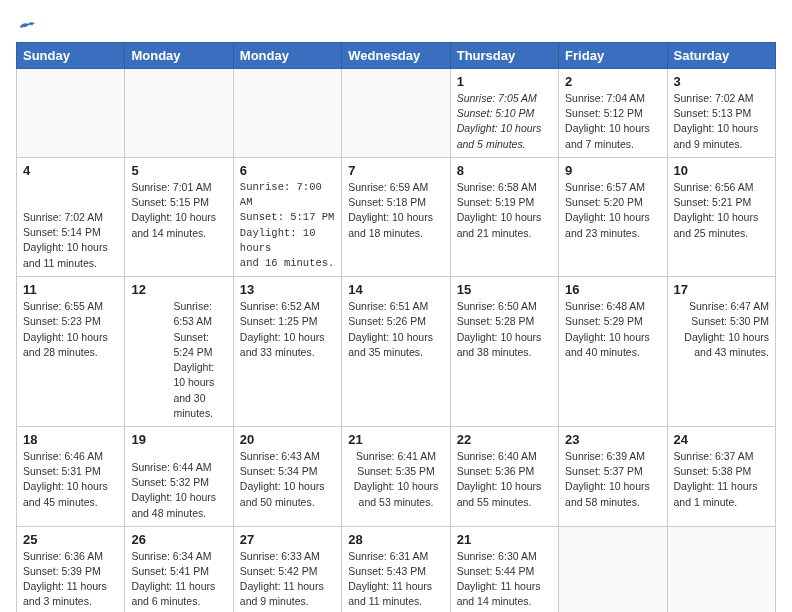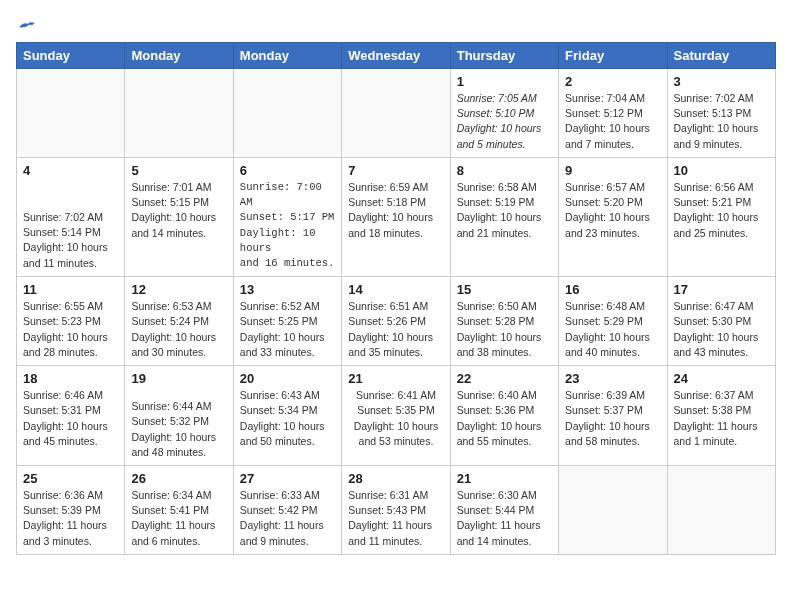--- a/index.html
+++ b/index.html
@@ -203,29 +203,29 @@
       <tr>
         <td>
           <span class="day-num">11</span>
           <div class="day-info" style="white-space: pre-line;">Sunrise: 6:55 AM
 Sunset: 5:23 PM
 Daylight: 10 hours
 and 28 minutes.</div>
         </td>
         <td>
           <span class="day-num">12</span>
-          <div class="day-info" style="white-space: pre-line;">Sunrise: 6:53 AM
+          <div class="day-info" style="white-space: pre-line; margin-left: 42px;">Sunrise: 6:53 AM
 Sunset: 5:24 PM
 Daylight: 10 hours
 and 30 minutes.</div>
         </td>
         <td>
           <span class="day-num">13</span>
           <div class="day-info" style="white-space: pre-line;">Sunrise: 6:52 AM
-Sunset: 5:25 PM
+Sunset: 1:25 PM
 Daylight: 10 hours
 and 33 minutes.</div>
         </td>
         <td>
           <span class="day-num">14</span>
           <div class="day-info" style="white-space: pre-line;">Sunrise: 6:51 AM
 Sunset: 5:26 PM
 Daylight: 10 hours
 and 35 minutes.</div>
         </td>
@@ -238,21 +238,21 @@
         </td>
         <td>
           <span class="day-num">16</span>
           <div class="day-info" style="white-space: pre-line;">Sunrise: 6:48 AM
 Sunset: 5:29 PM
 Daylight: 10 hours
 and 40 minutes.</div>
         </td>
         <td>
           <span class="day-num">17</span>
-          <div class="day-info" style="white-space: pre-line;">Sunrise: 6:47 AM
+          <div class="day-info" style="white-space: pre-line; text-align: right;">Sunrise: 6:47 AM
 Sunset: 5:30 PM
 Daylight: 10 hours
 and 43 minutes.</div>
         </td>
       </tr>
       <tr>
         <td>
           <span class="day-num">18</span>
           <div class="day-info" style="white-space: pre-line;">Sunrise: 6:46 AM
 Sunset: 5:31 PM

